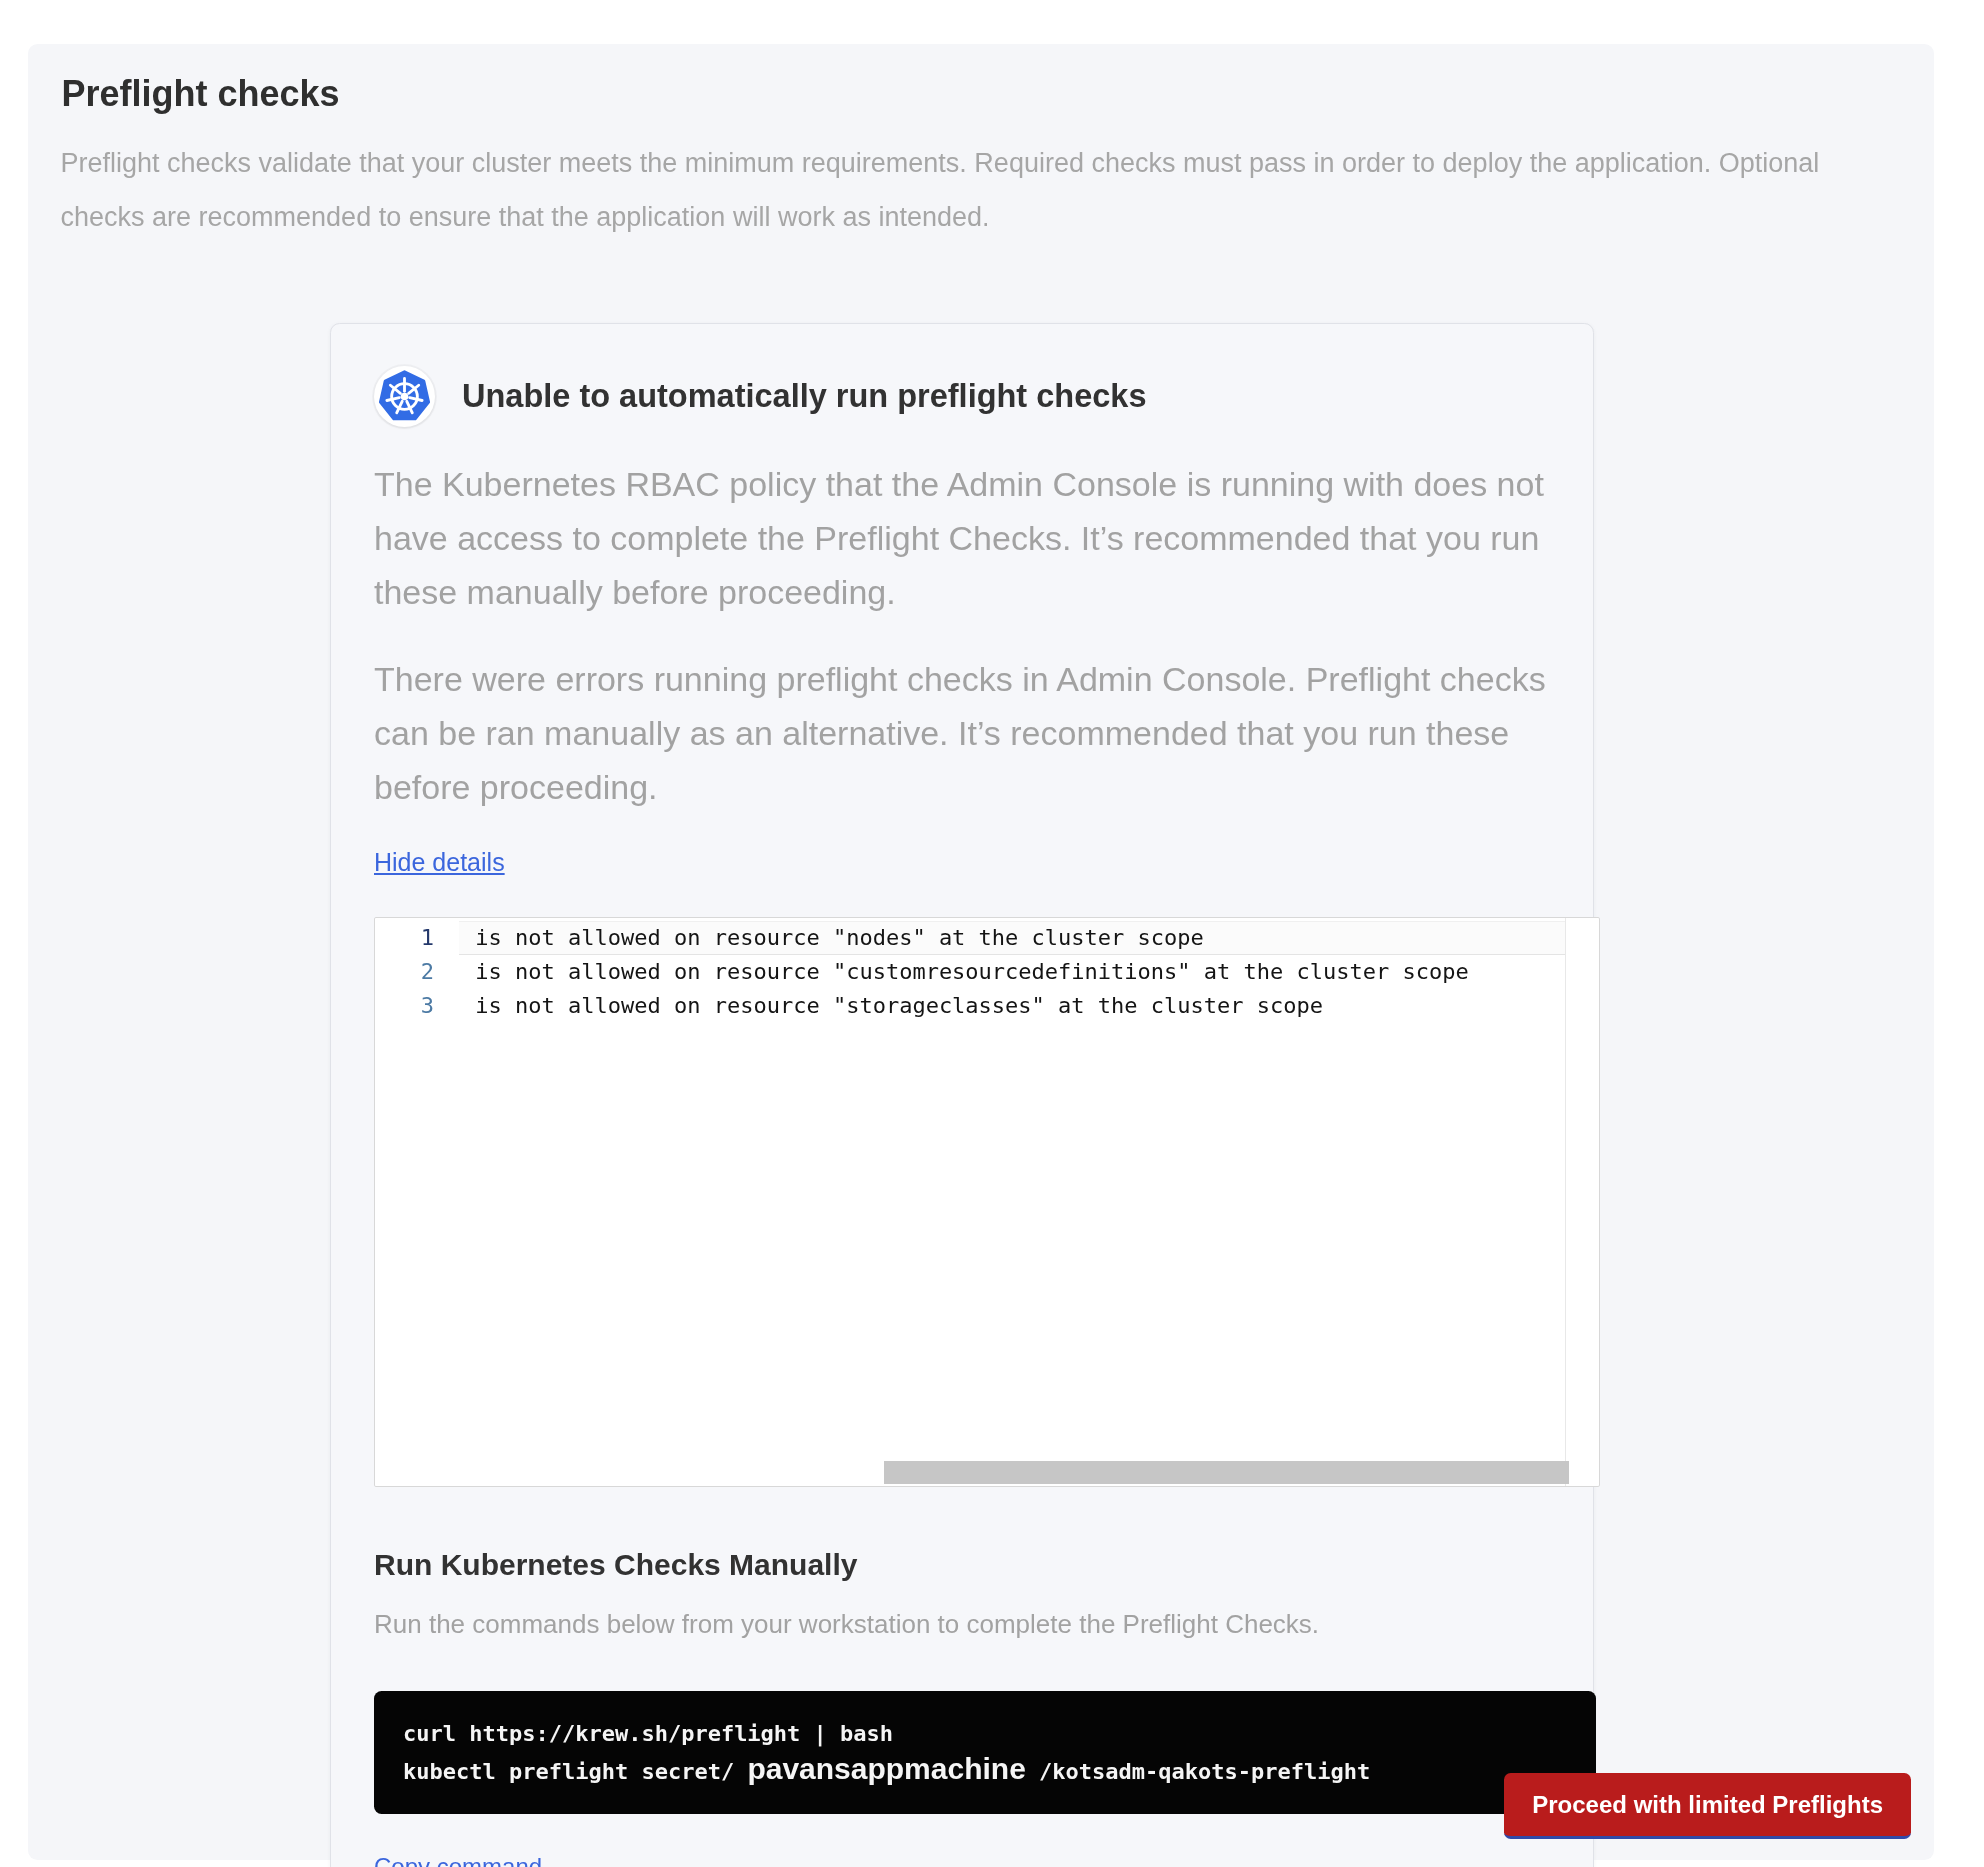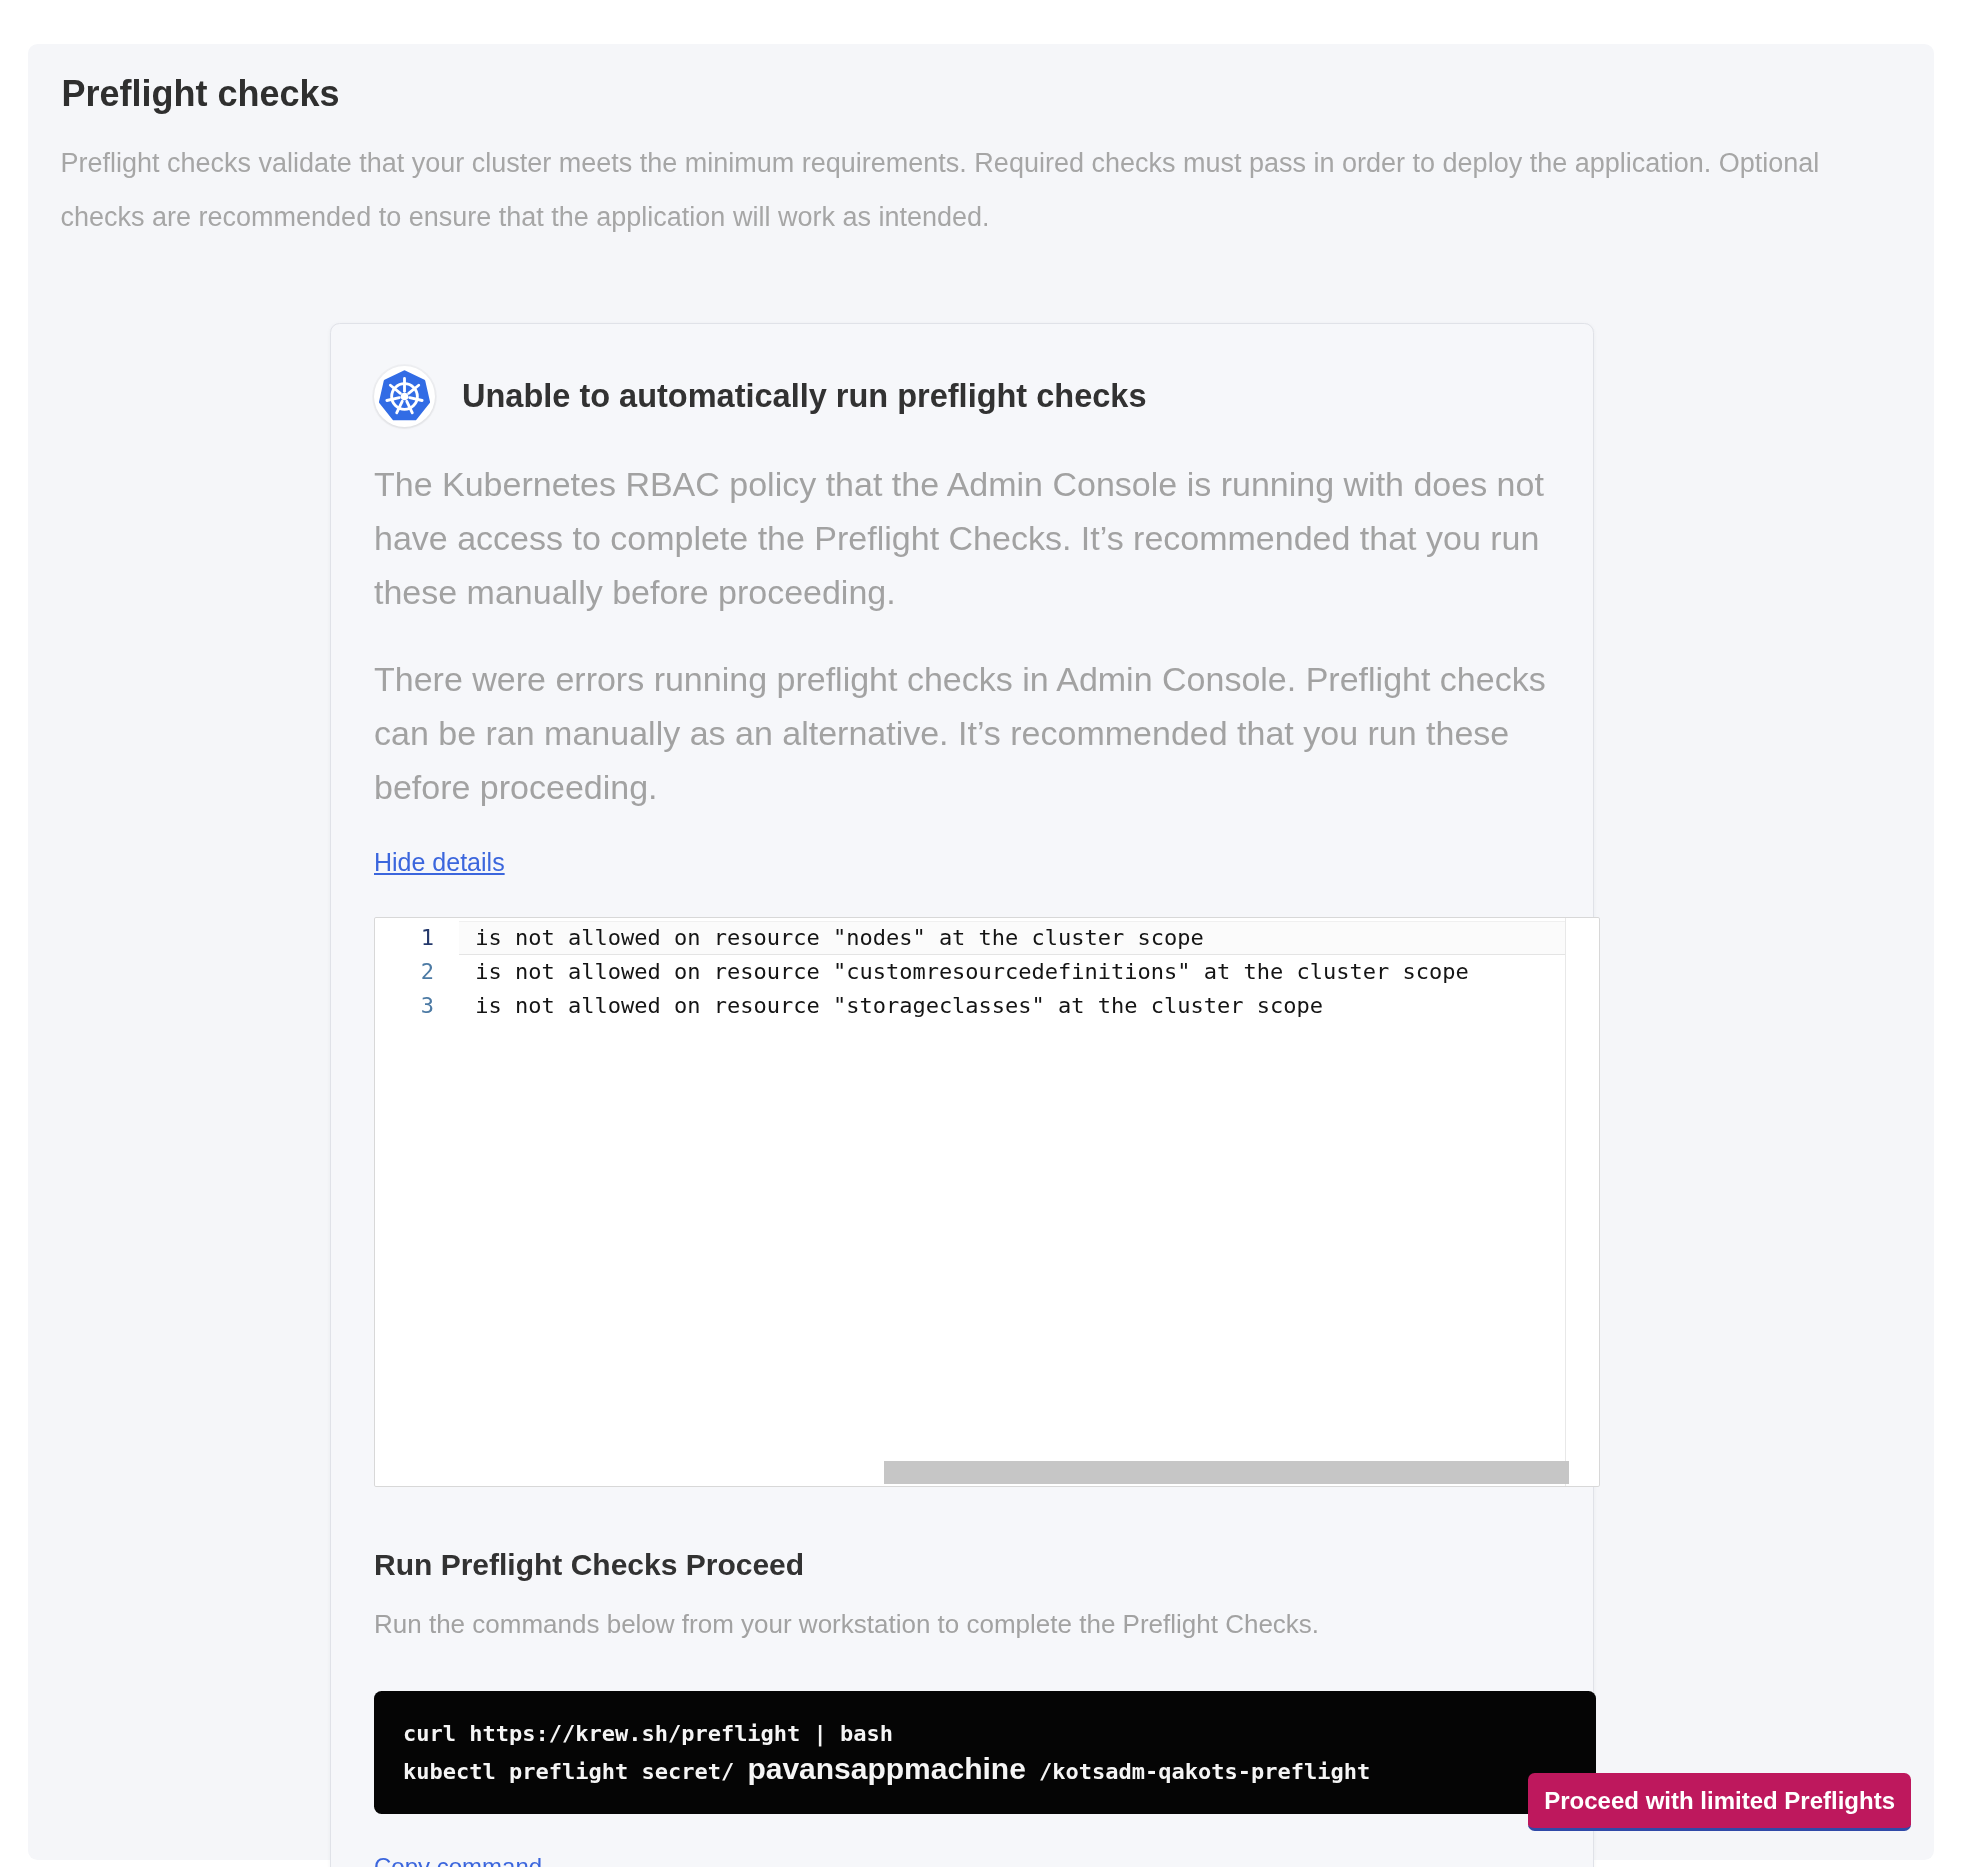--- a/index.html
+++ b/index.html
@@ -148,23 +148,23 @@
   .copy-command {
     display: inline-block;
     margin-top: 39px;
     font-size: 24px;
     color: #3b66dd;
     cursor: pointer;
   }
   .proceed-btn {
     position: absolute;
     right: 23px; top: 1729px;
-    height: 58px;
-    padding: 0 16px;
-    background: #be185d;
+    height: 66px;
+    padding: 0 28px;
+    background: #b91c1c;
     border: none;
     border-bottom: 3.8px solid #3049a8;
     border-radius: 6.7px;
     color: #ffffff;
     font-family: "Liberation Sans", sans-serif;
     font-size: 24px;
     font-weight: bold;
     cursor: pointer;
   }
 </style>
@@ -215,21 +215,21 @@
         </div>
         <div class="editor-row">
           <span class="row-gutter">3</span>
           <span class="row-text">is not allowed on resource "storageclasses" at the cluster scope</span>
         </div>
       </div>
       <div class="v-scroll-track"></div>
       <div class="h-scroll-thumb"></div>
     </div>
 
-    <div class="manual-heading">Run Preflight Checks Proceed</div>
+    <div class="manual-heading">Run Kubernetes Checks Manually</div>
     <div class="manual-sub">Run the commands below from your workstation to complete the Preflight Checks.</div>
 
     <div class="code-block">
       <div class="code-line">curl https://krew.sh/preflight | bash</div>
       <div class="code-line"><span>kubectl preflight secret/ </span><span class="ns-sans">pavansappmachine</span><span> /kotsadm-qakots-preflight</span></div>
     </div>
 
     <a class="copy-command">Copy command</a>
 
   </div>

